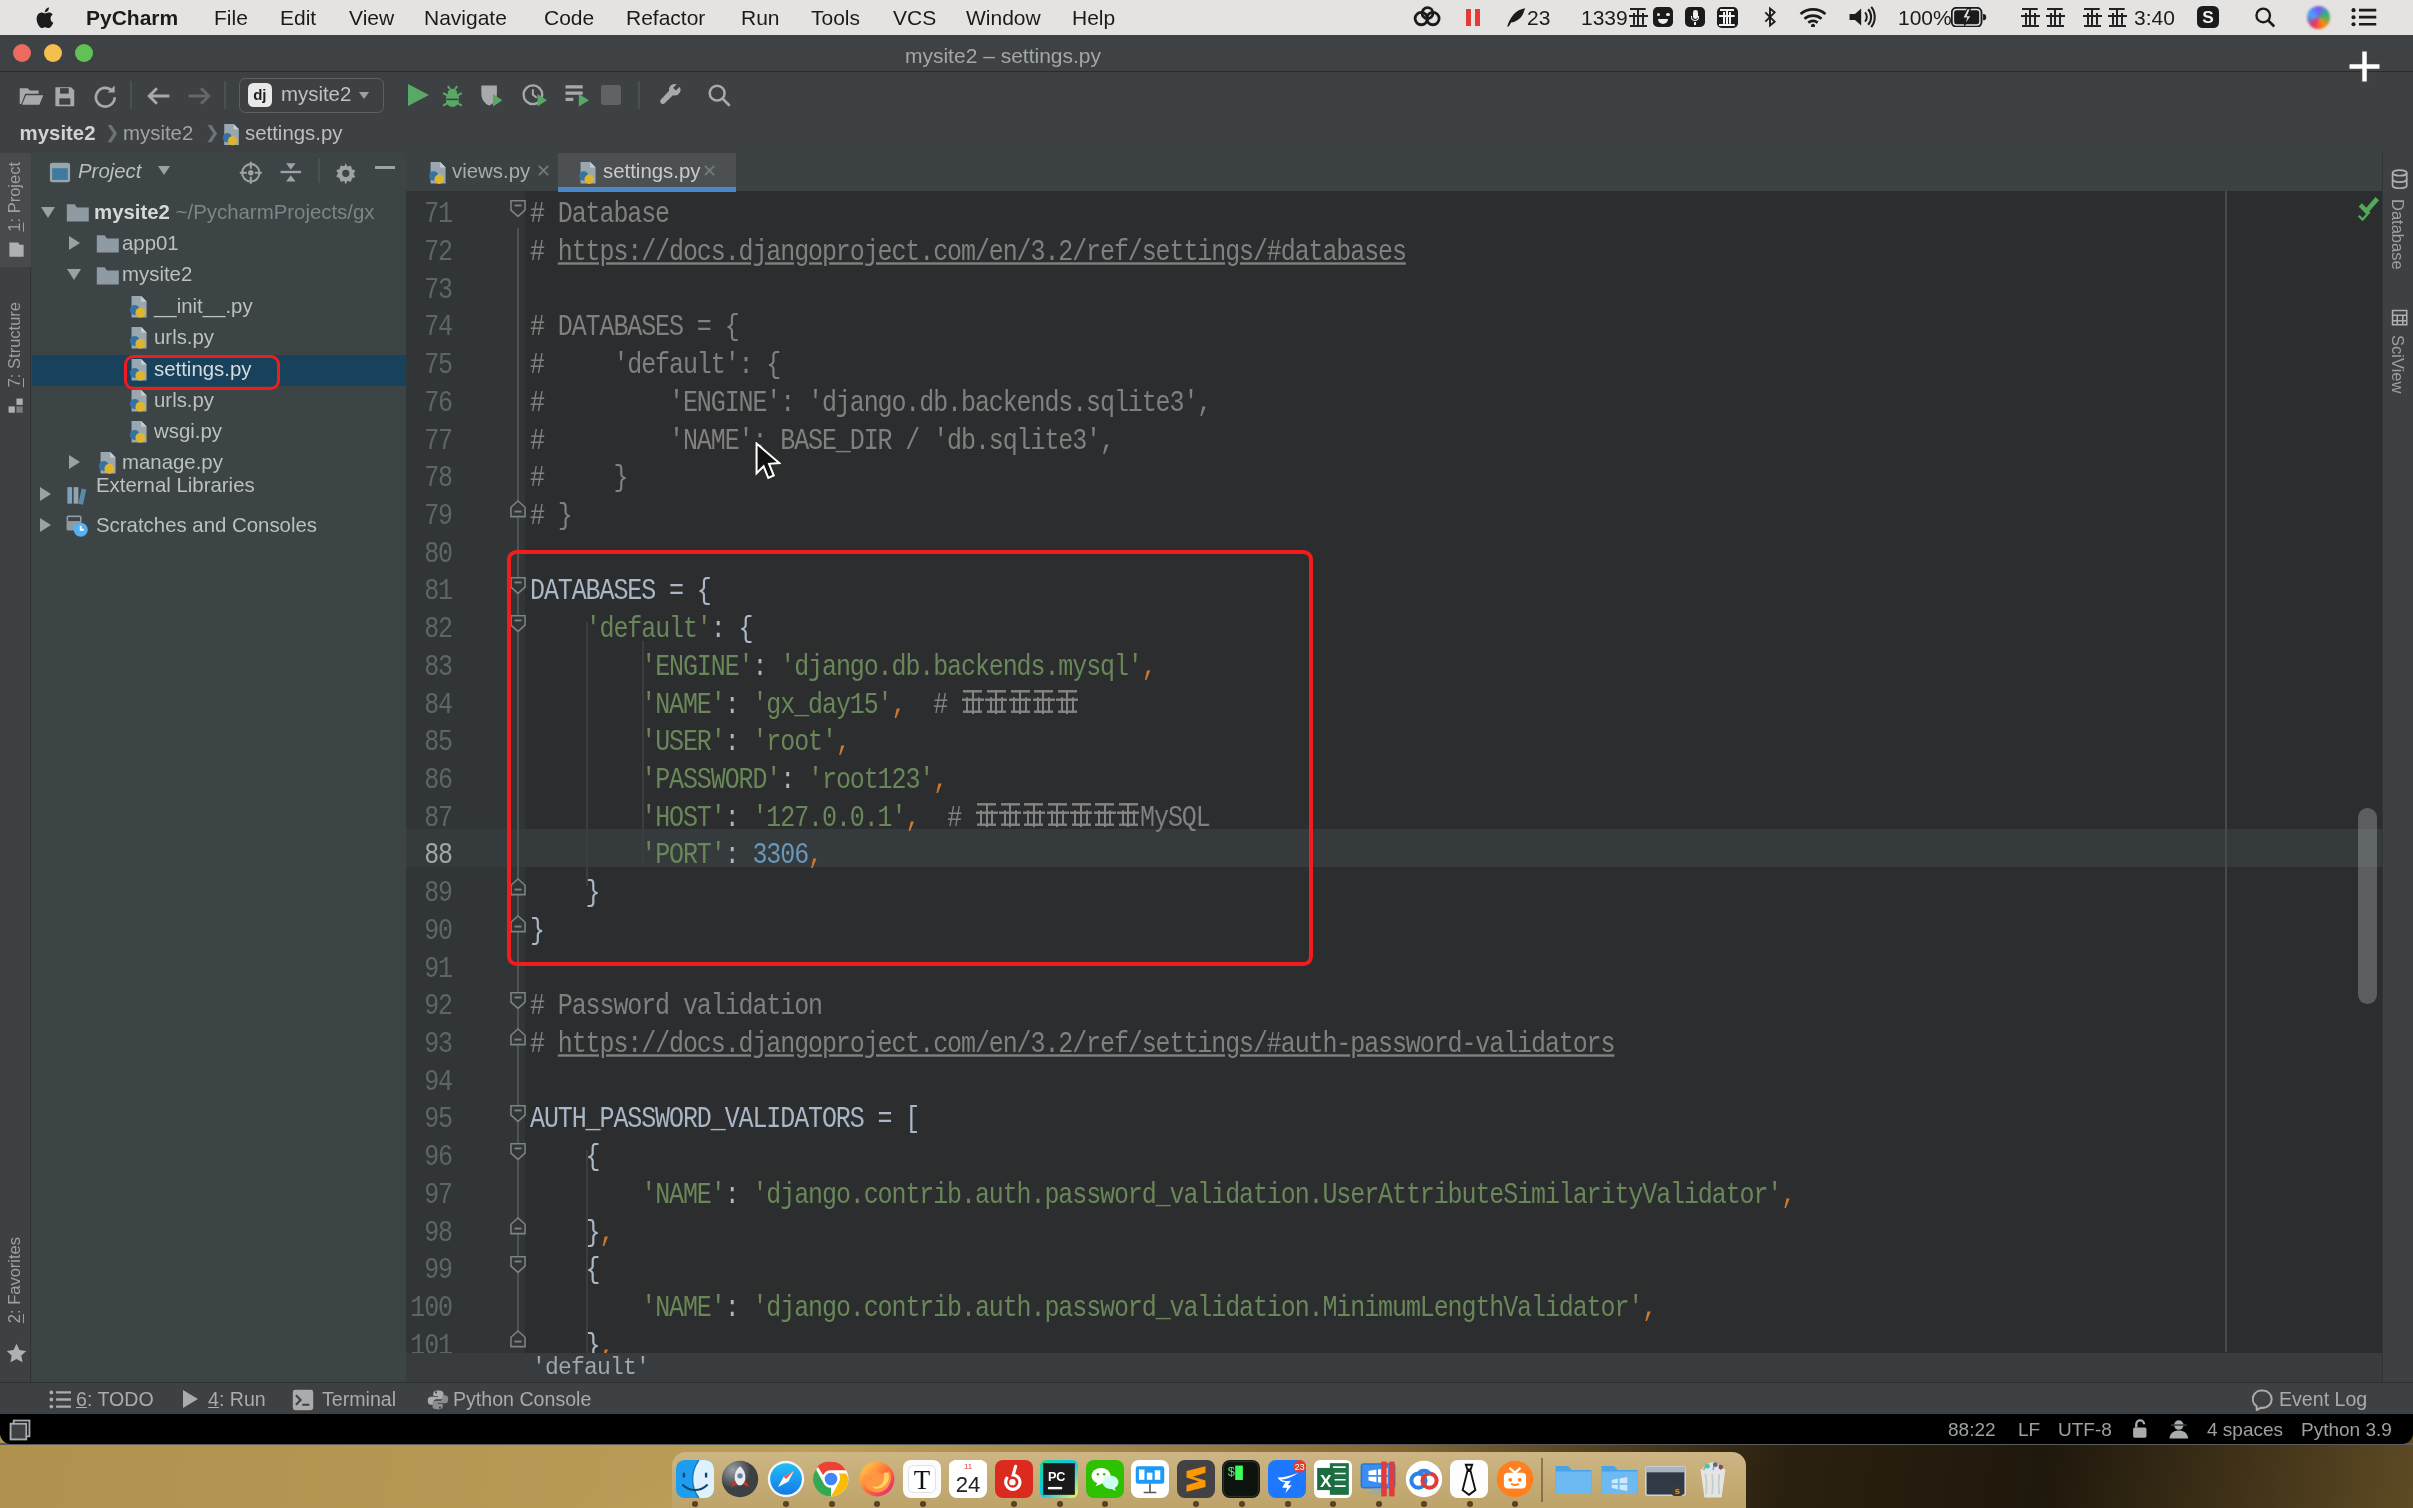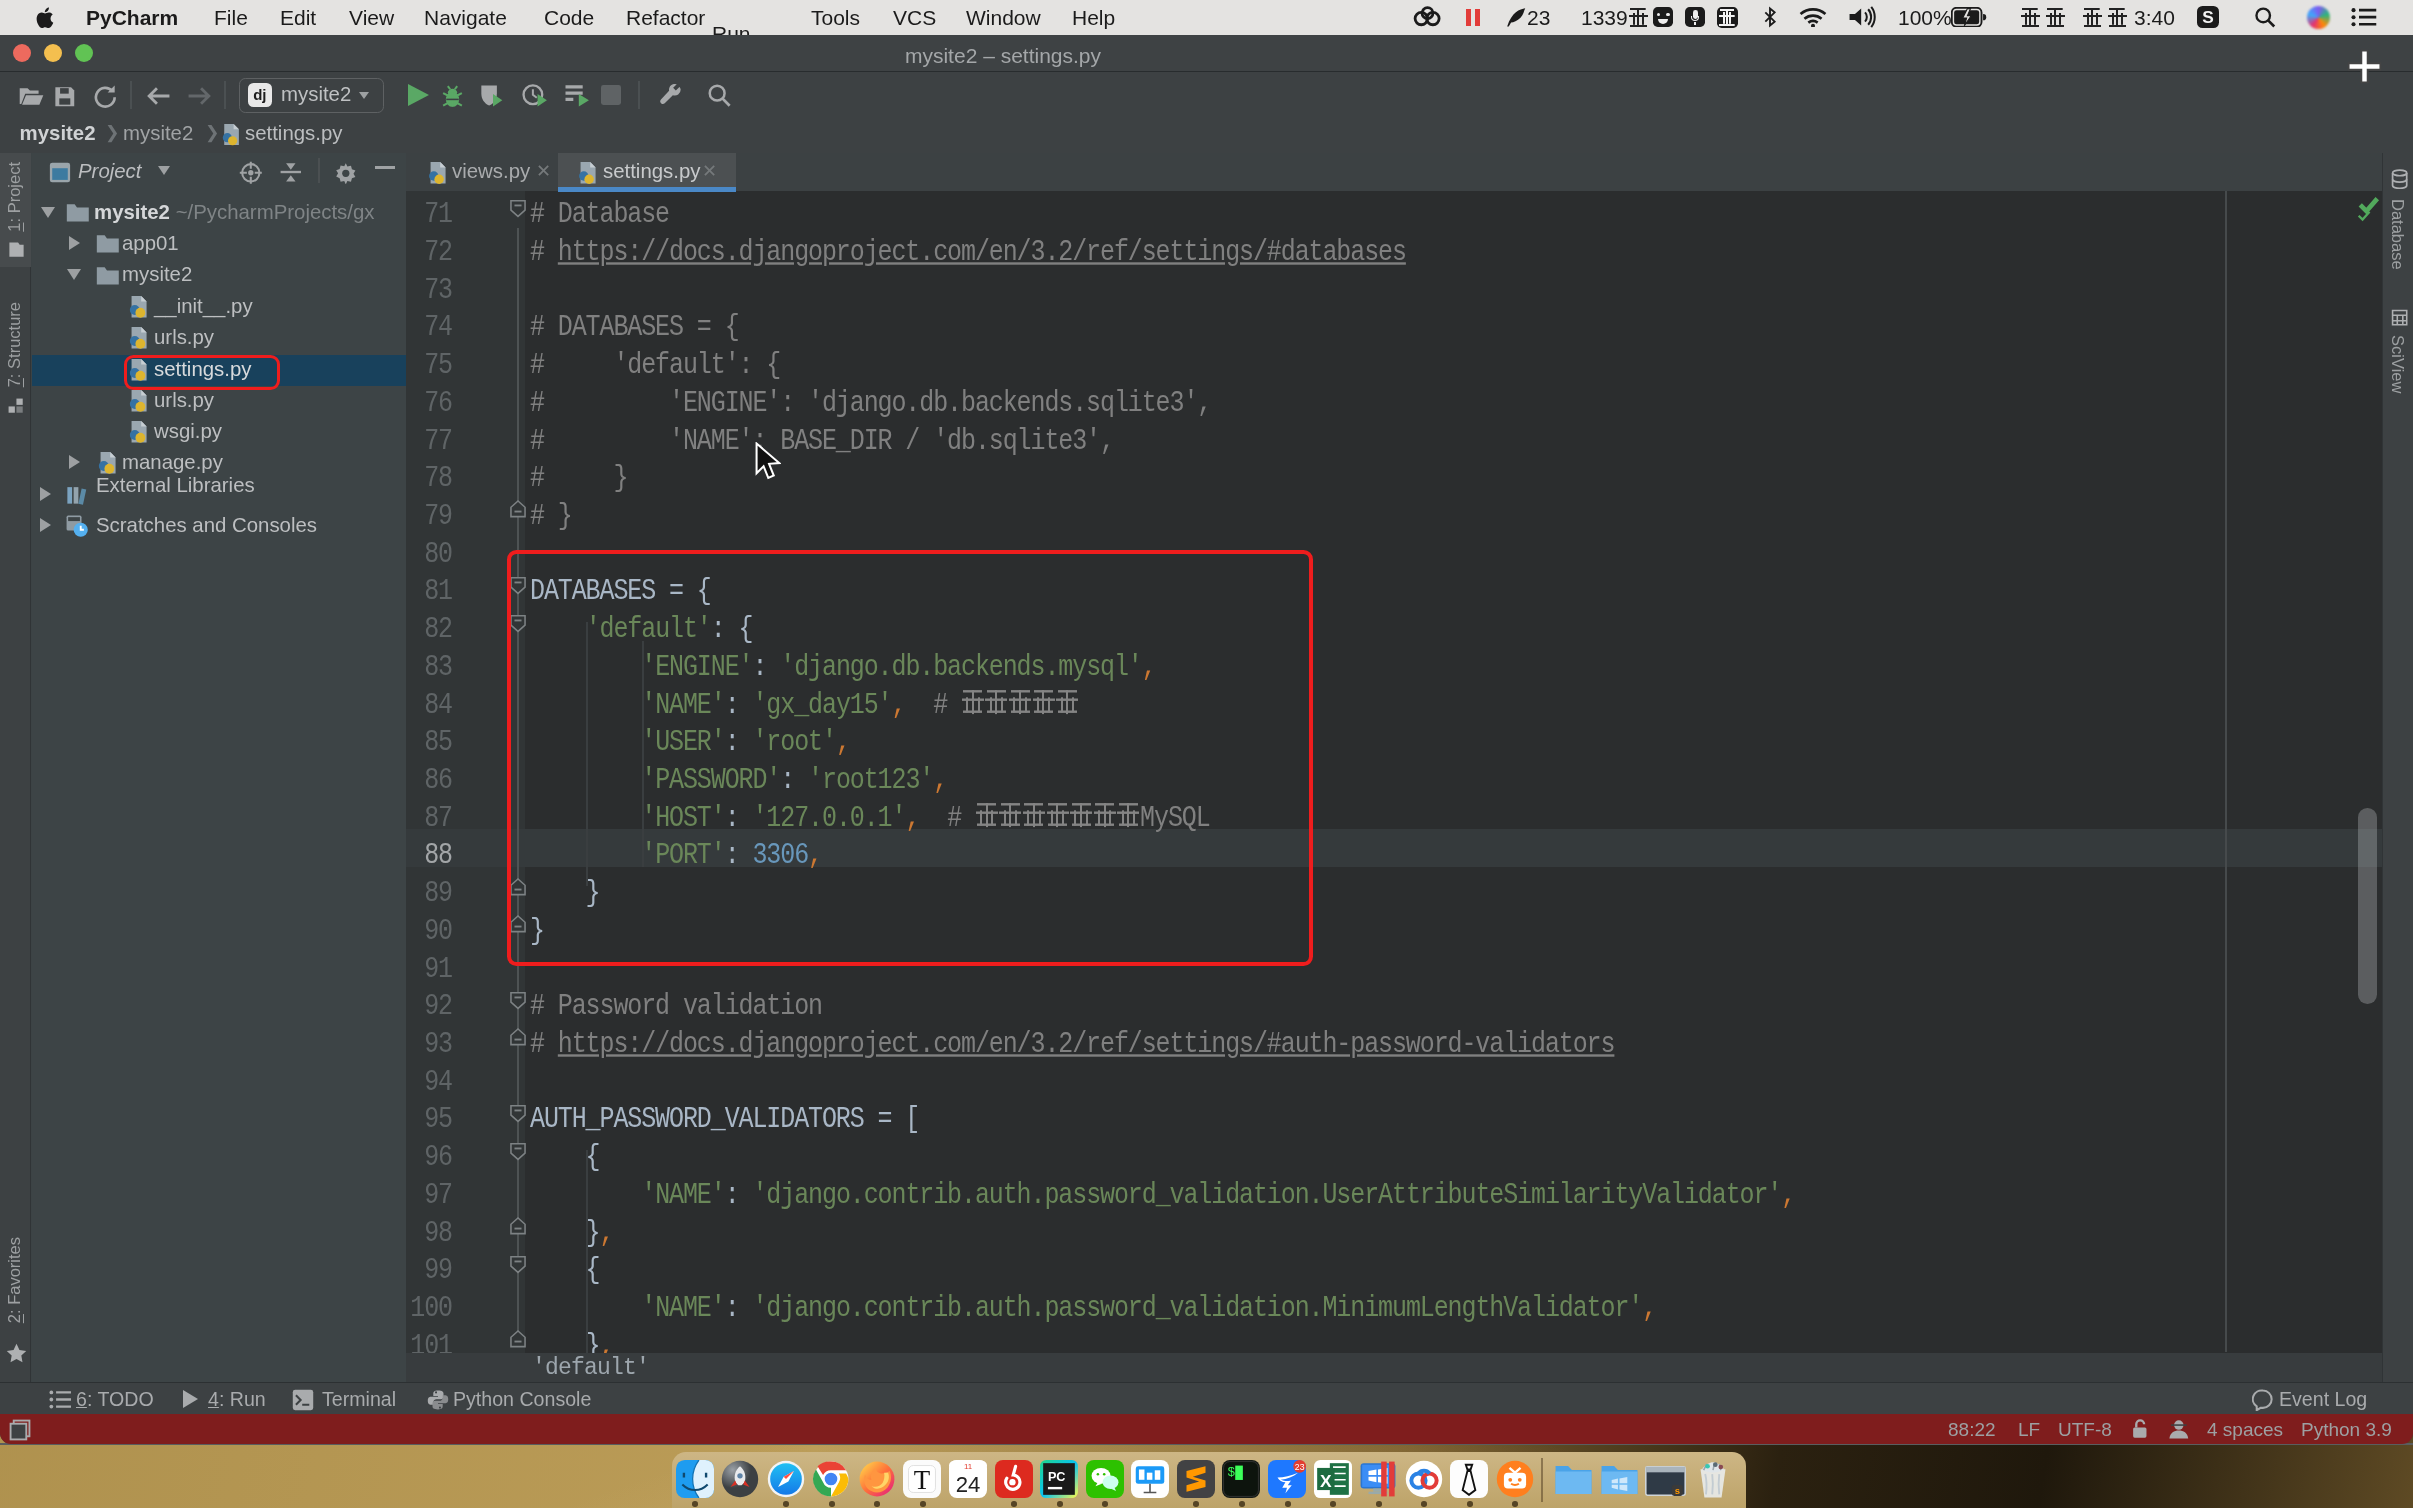--- a/index.html
+++ b/index.html
@@ -43,21 +43,21 @@
     font-family:"Liberation Mono", monospace; font-size:25px; letter-spacing:-1.1px;
     color:#a9b7c6; transform:translateY(3.9px) scaleY(1.2); transform-origin:0 0; }
   .cmt { color:#808080; }
   .str { color:#6a8759; }
   .num { color:#6897bb; }
   .com { color:#cc7832; }
   .lnk { text-decoration:underline; }
   
   #rowA { left:0; top:1382px; width:2413px; height:32px; background:#3d4143; border-top:0.8px solid #2c3032;
     font-size:19.6px; color:#a9abad; }
-  #rowB { left:0; top:1414px; width:2413px; height:30px; background:#7f1d1d;
+  #rowB { left:0; top:1414px; width:2413px; height:30px; background:#000000;
     font-size:19px; color:#9da0a2; border-radius:0 0 11px 11px;}
   
   #dock { left:672px; top:1452px; width:1074px; height:57px;
     background:linear-gradient(#cdb685, #bda368); border-radius:14px 14px 0 0; }
   
   .hz { display:inline-block; }
   .hzc { width:22px; height:24px; margin:0 0.8px; vertical-align:-3.1px;
     background:
       linear-gradient(#848484,#848484) 50% 1.6px/19px 2.4px no-repeat,
       linear-gradient(#848484,#848484) 50% 40%/22px 2.4px no-repeat,
@@ -89,21 +89,21 @@
   <svg class="abs" style="left:36px;top:5.5px" width="20.4" height="23.6" viewBox="0 0 24 26">
     <path fill="#1b1b1b" d="M17.1 13.8c0-3 2.5-4.5 2.6-4.6-1.4-2.1-3.6-2.4-4.4-2.4-1.9-.2-3.6 1.1-4.6 1.1-1 0-2.4-1.1-4-1-2 0-3.9 1.2-5 3-2.1 3.7-.5 9.1 1.5 12.1 1 1.5 2.2 3.1 3.8 3 1.5-.1 2.1-1 3.9-1 1.8 0 2.3 1 4 1 1.6 0 2.7-1.5 3.7-2.9 1.2-1.7 1.6-3.3 1.7-3.4-.1-.1-3.2-1.3-3.2-4.9zM14 4.8c.8-1 1.4-2.4 1.2-3.8-1.2 0-2.7.8-3.5 1.8-.8.9-1.5 2.3-1.3 3.7 1.4.1 2.8-.7 3.6-1.7z"></path>
   </svg>
   <div class="mi" style="left:86px;font-weight:bold;">PyCharm</div>
   <div class="mi" style="left:214px;">File</div>
   <div class="mi" style="left:280px;">Edit</div>
   <div class="mi" style="left:349px;">View</div>
   <div class="mi" style="left:424px;">Navigate</div>
   <div class="mi" style="left:544px;">Code</div>
   <div class="mi" style="left:626px;">Refactor</div>
-  <div class="mi" style="left:712px;margin-top:16px;">Run</div>
+  <div class="mi" style="left:741px;">Run</div>
   <div class="mi" style="left:811px;">Tools</div>
   <div class="mi" style="left:893px;">VCS</div>
   <div class="mi" style="left:966px;">Window</div>
   <div class="mi" style="left:1072px;">Help</div>
 
   <svg class="abs" style="left:1412px;top:6.3px" width="31" height="22" viewBox="0 0 40 28">
     <circle cx="12" cy="16" r="8" fill="none" stroke="#1b1b1b" stroke-width="3.6"></circle>
     <circle cx="27" cy="16" r="8" fill="none" stroke="#1b1b1b" stroke-width="3.6"></circle>
     <circle cx="20" cy="9" r="7" fill="none" stroke="#1b1b1b" stroke-width="3.6"></circle>
   </svg>

